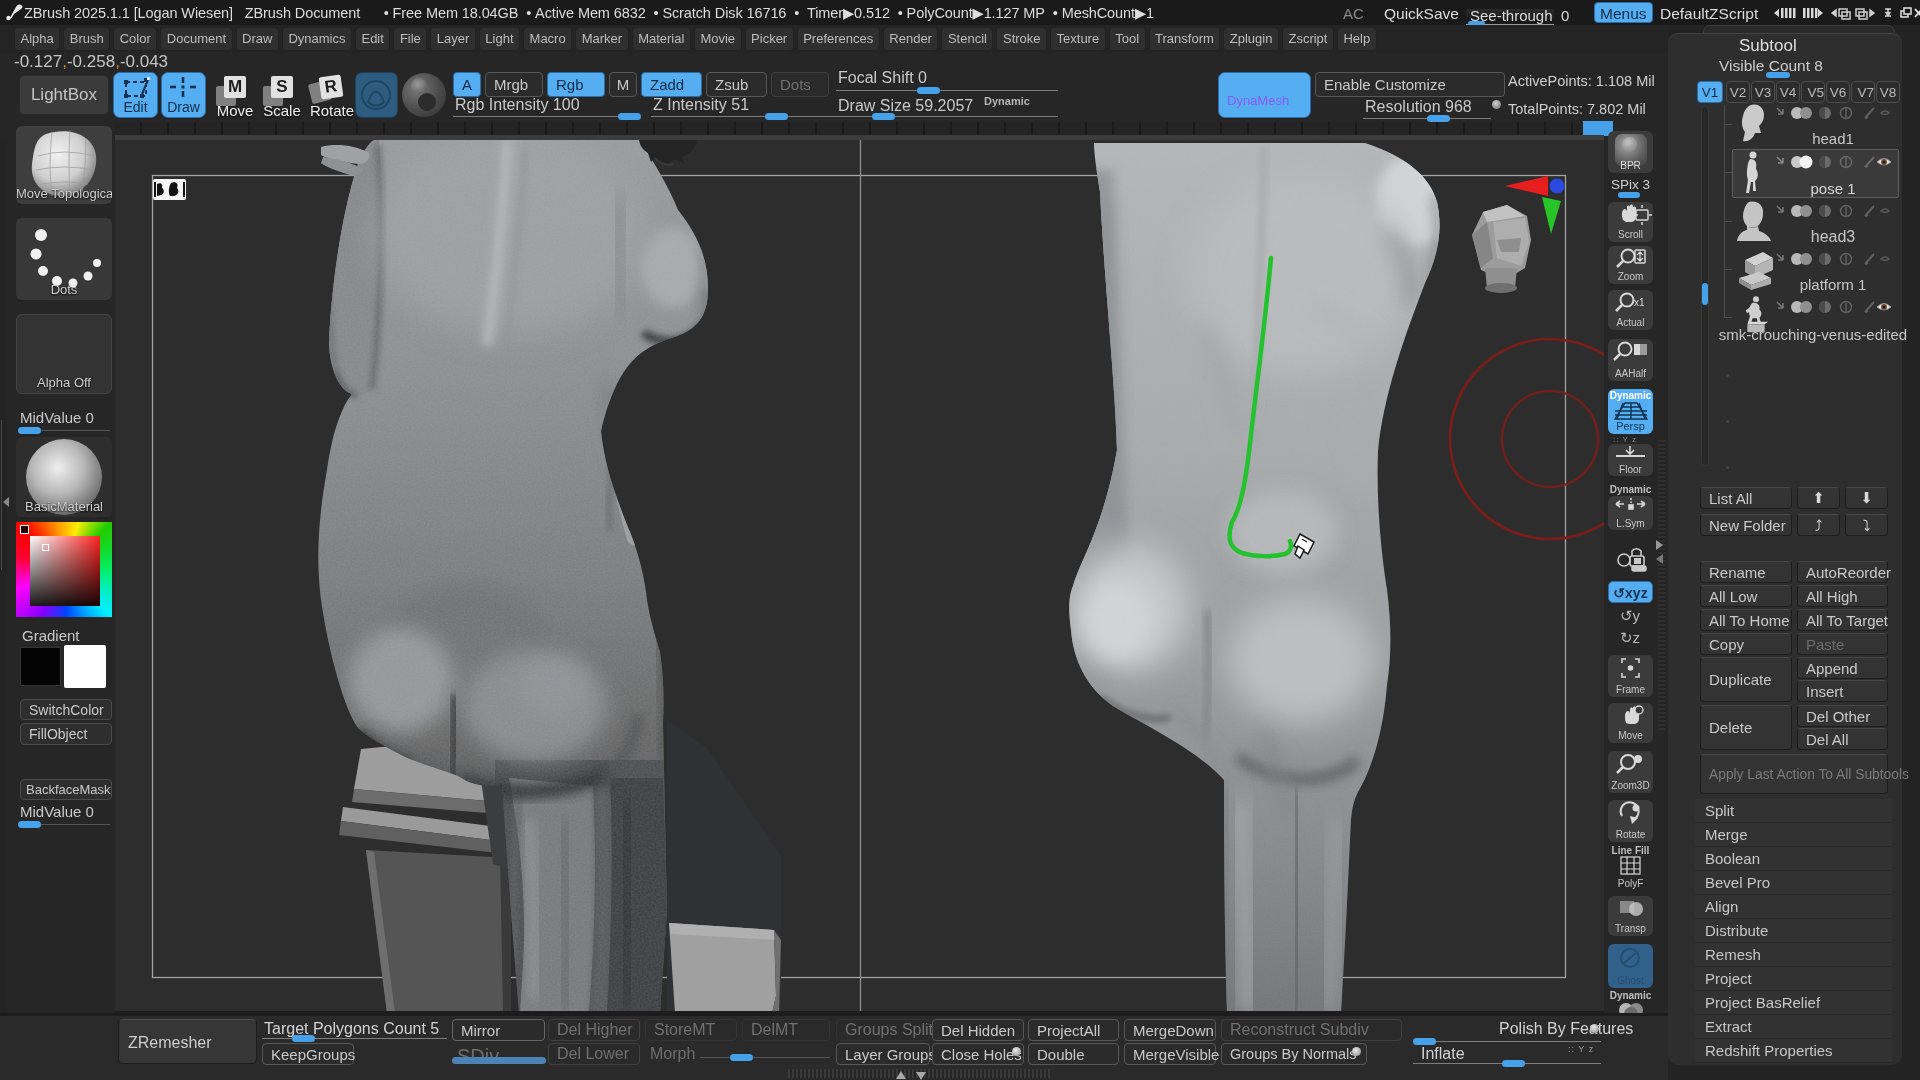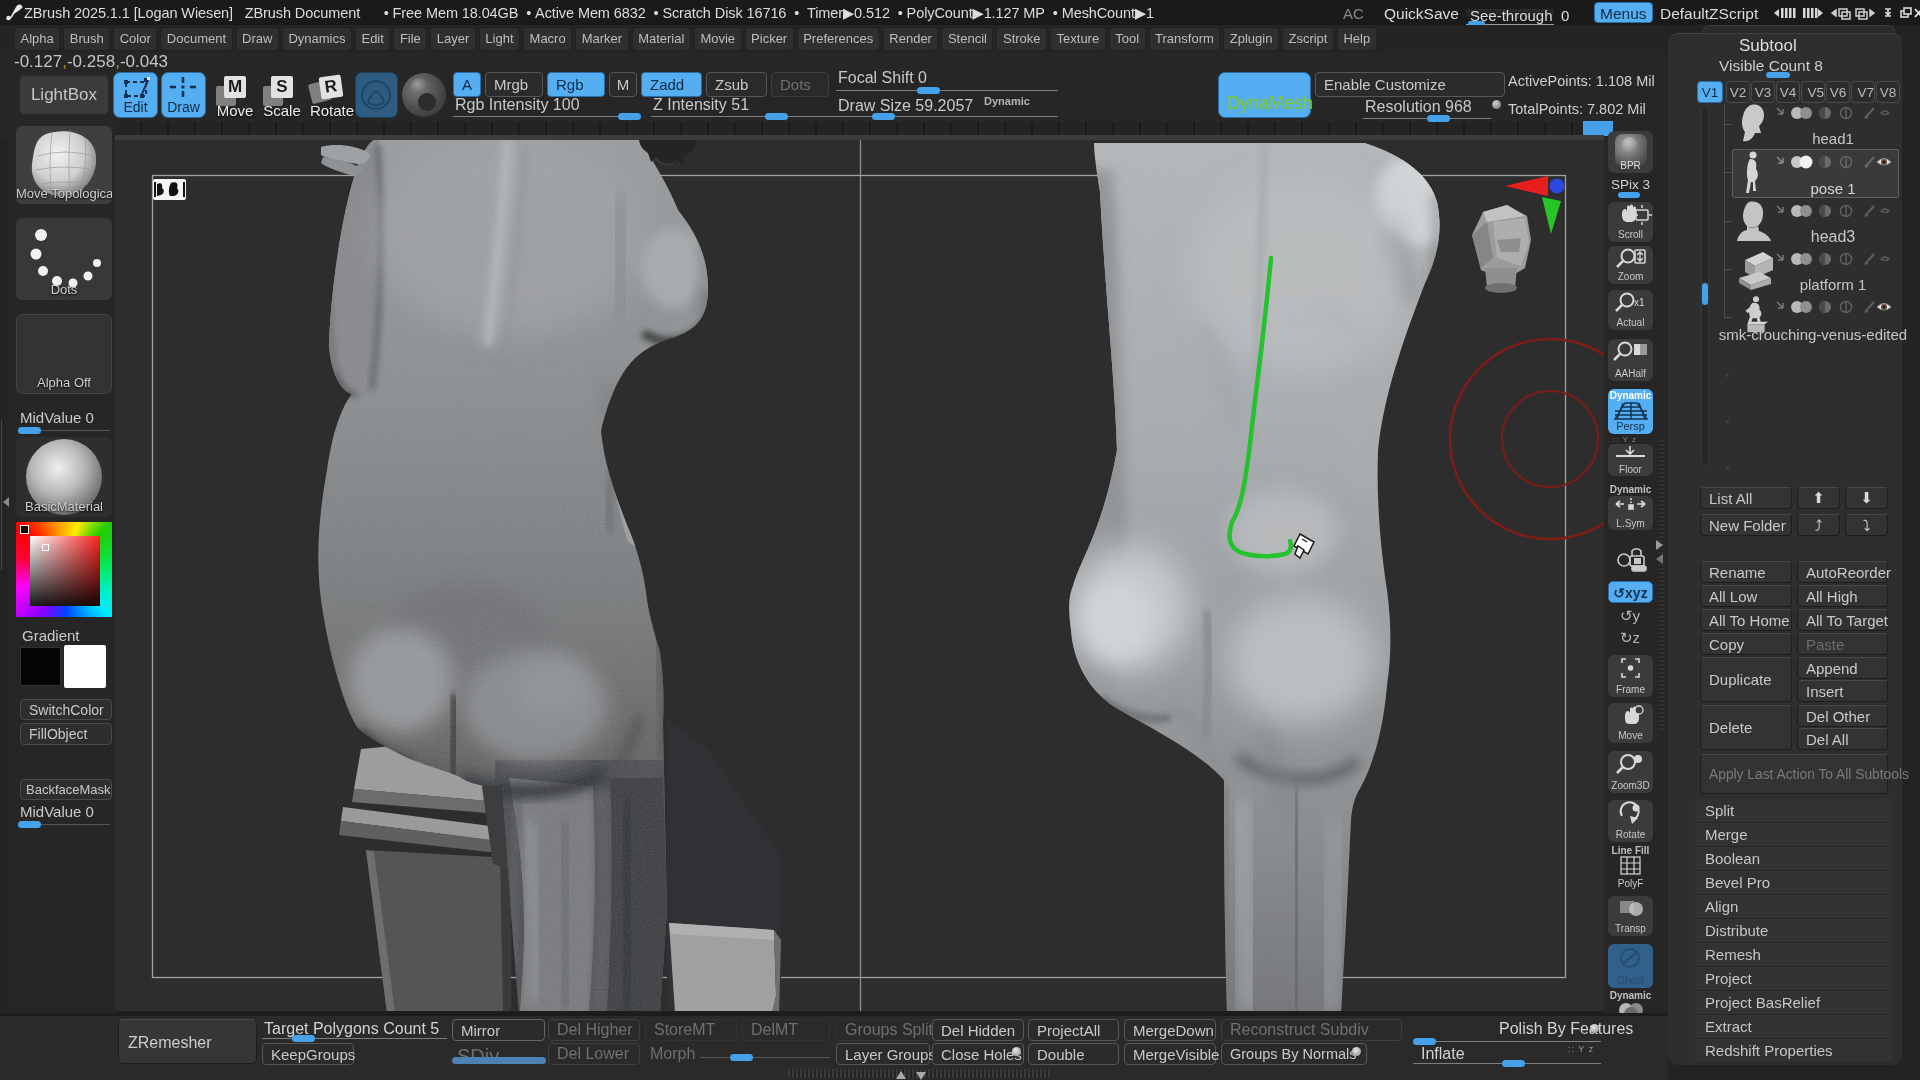--- a/index.html
+++ b/index.html
@@ -153,21 +153,21 @@
 
 <div class="txt" style="left:838px;top:70px;font-size:16px">Focal Shift 0</div>
 <div class="track" style="left:836px;top:90px;width:222px"></div>
 <div class="th" style="left:917px;top:87px"></div>
 <div class="txt" style="left:838px;top:98px;font-size:16px">Draw Size 59.2057</div>
 <div class="track" style="left:836px;top:116px;width:222px"></div>
 <div class="th" style="left:872px;top:113px"></div>
 <div class="txt" style="left:984px;top:96px;font-size:11px;font-weight:bold;color:#b5b5b5">Dynamic</div>
 
 <div class="abs" style="left:1218px;top:72px;width:93px;height:46px;background:#55aef2;border-radius:7px;border:1px solid #2a6da8"></div>
-<div class="txt" style="left:1227px;top:94px;color:#84cc16;font-size:18px">DynaMesh</div>
+<div class="txt" style="left:1227px;top:94px;color:#8b5cf6;font-size:13px">DynaMesh</div>
 <div class="btn" style="left:1315px;top:72px;width:190px;height:25px">Enable Customize</div>
 <div class="txt" style="left:1365px;top:99px;font-size:16px">Resolution 968</div>
 <div class="track" style="left:1363px;top:118px;width:128px"></div>
 <div class="th" style="left:1427px;top:115px"></div>
 <div class="abs" style="left:1492px;top:100px;width:9px;height:9px;border-radius:50%;background:radial-gradient(circle at 40% 35%,#cfcfcf,#6a6a6a)"></div>
 <div class="txt" style="left:1508px;top:74px;font-size:14.5px;color:#cfcfcf">ActivePoints: 1.108 Mil</div>
 <div class="txt" style="left:1508px;top:102px;font-size:14.5px;color:#cfcfcf">TotalPoints: 7.802 Mil</div>
 </div>
 
 <div id="tilesrow">

